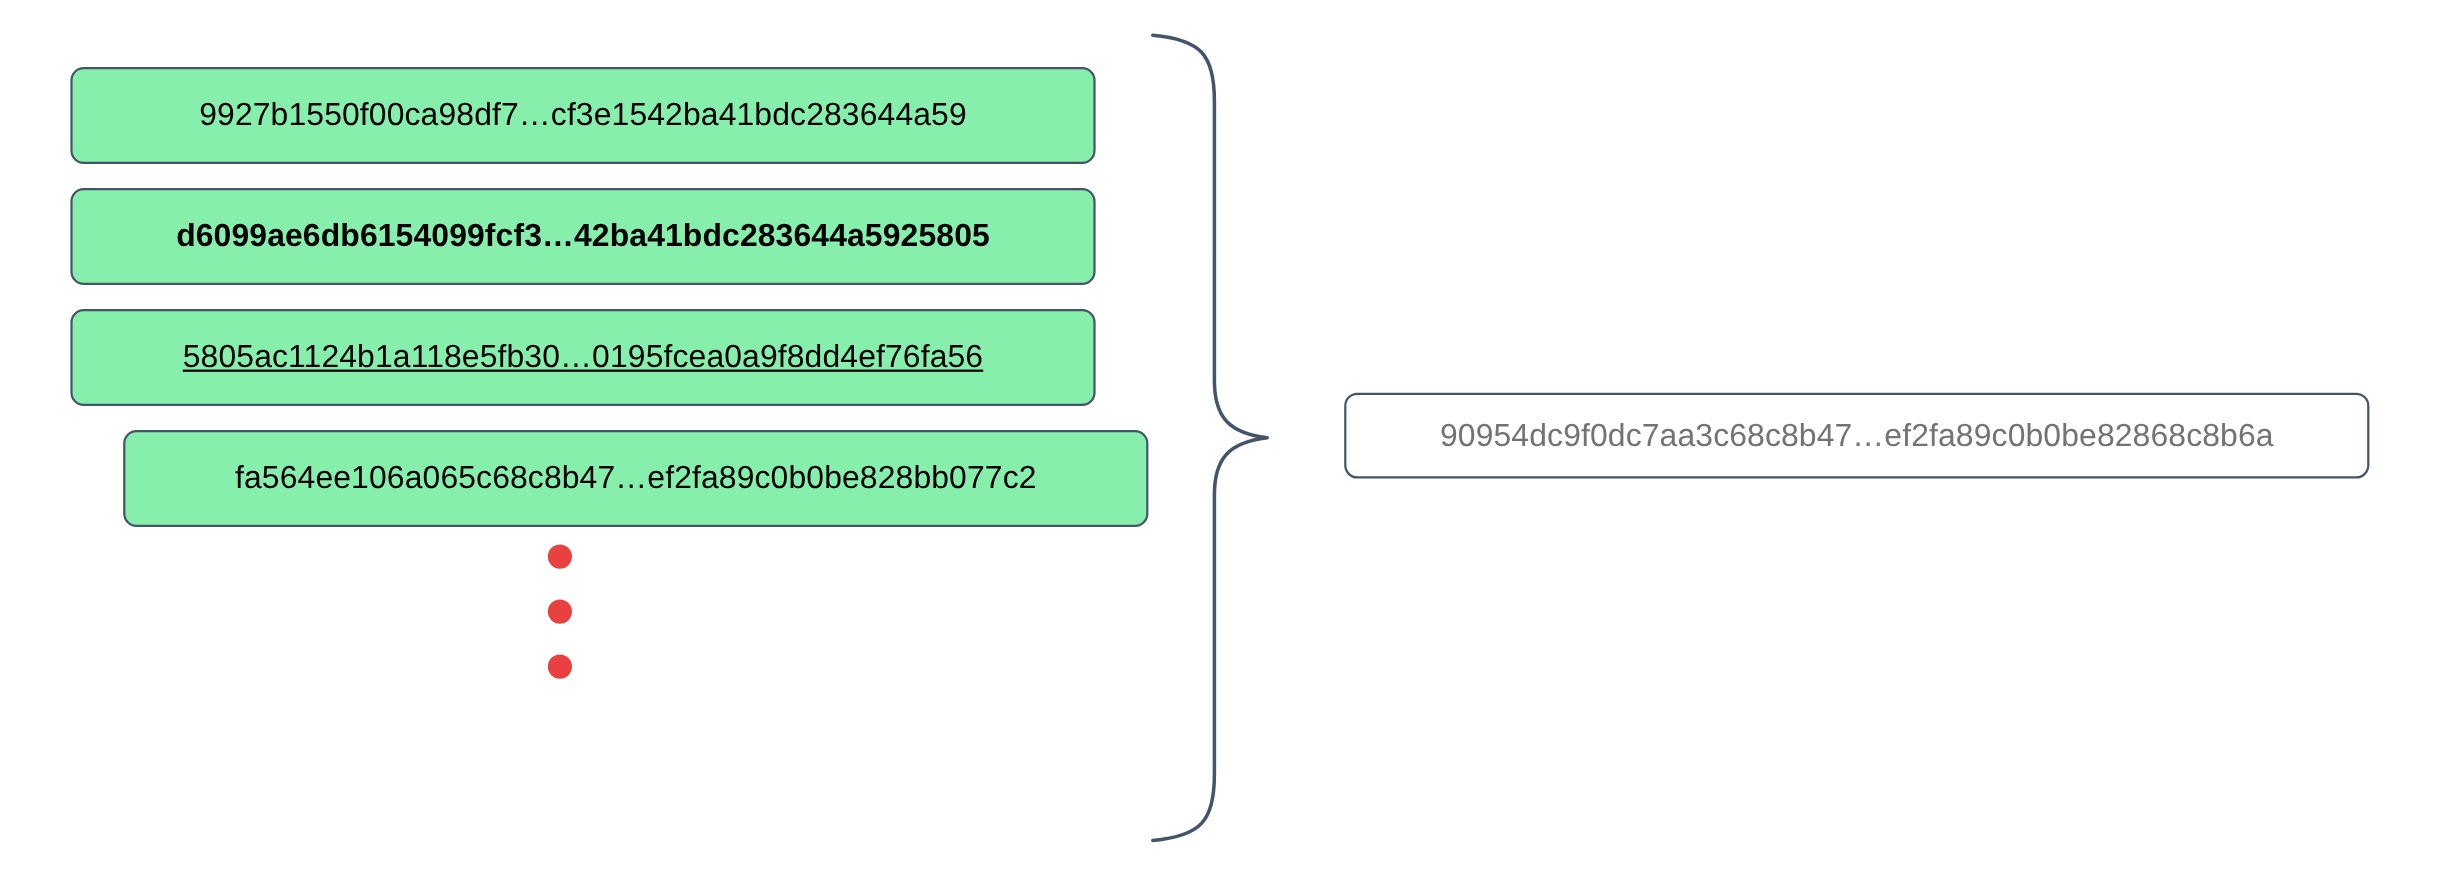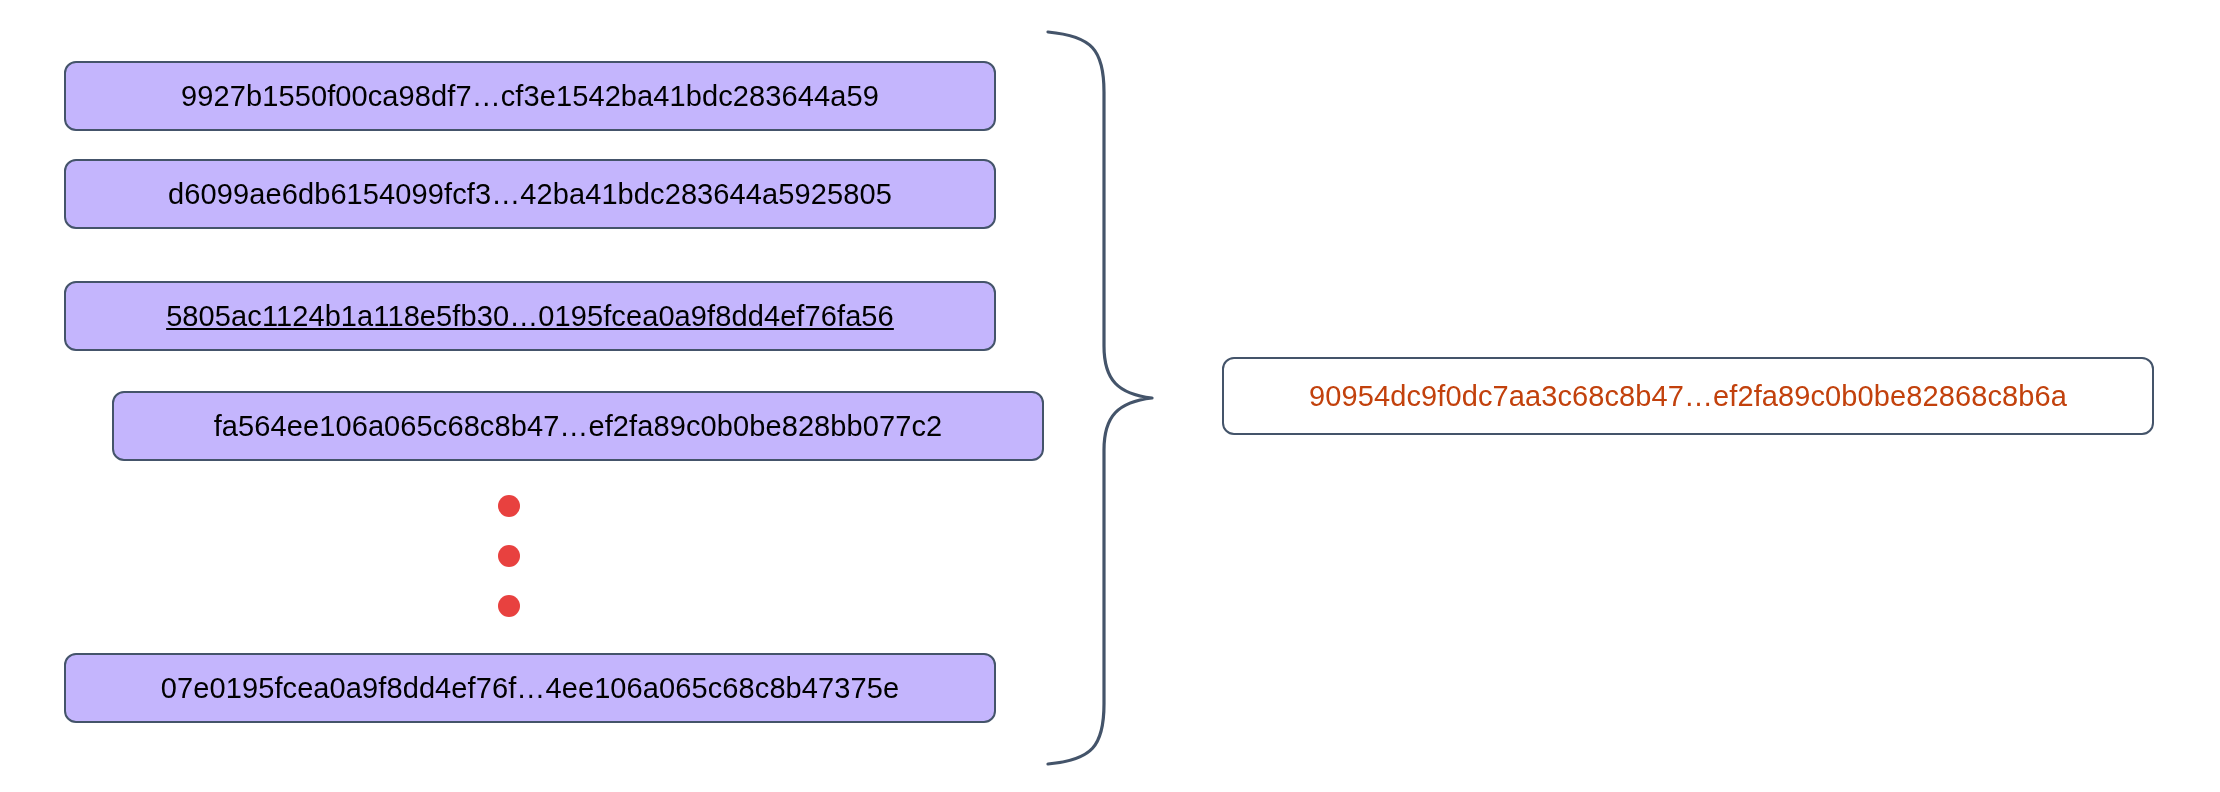--- a/index.html
+++ b/index.html
@@ -25,42 +25,42 @@
     left: 64px;
     top: 61px;
     width: 932px;
     height: 670px;
   }
 
   .hash-box {
     position: absolute;
     left: 0;
     width: 932px;
-    height: 70px;
+    height: 88px;
     box-sizing: border-box;
     border: 2.5px solid #44546A;
     border-radius: 12px;
-    background: #c4b5fd;
+    background: #86efac;
     display: flex;
     align-items: center;
     justify-content: center;
   }
 
   .hash-box .hash-text {
     font-family: "Liberation Sans", sans-serif;
     font-size: 29px;
     line-height: 1;
     color: #000000;
     letter-spacing: 0.1px;
     white-space: nowrap;
   }
 
   
   .hash-box.row-0 { top: 0px; }
-  .hash-box.row-1 { top: 98px; }
+  .hash-box.row-1 { top: 110px; font-weight: bold; }
   .hash-box.row-2 { top: 220px; text-decoration: underline; }
   .hash-box.row-3 { top: 330px; margin-left: 48px; }
   .hash-box.row-4 { top: 592px; }
 
   
   #ellipsis-group {
     position: absolute;
     left: 498px;
     top: 495px;
     width: 30px;
@@ -104,21 +104,21 @@
     border-radius: 12px;
     background: #ffffff;
     display: flex;
     align-items: center;
     justify-content: center;
   }
   #right-box .hash-text {
     font-family: "Liberation Sans", sans-serif;
     font-size: 29px;
     line-height: 1;
-    color: #c2410c;
+    color: #737373;
     letter-spacing: 0.1px;
     white-space: nowrap;
   }
 </style>
 </head>
 <body>
 
 <div id="canvas">
 
   <div id="left-column">
@@ -132,23 +132,20 @@
     </div>
 
     <div class="hash-box row-2">
       <span class="hash-text">5805ac1124b1a118e5fb30…0195fcea0a9f8dd4ef76fa56</span>
     </div>
 
     <div class="hash-box row-3">
       <span class="hash-text">fa564ee106a065c68c8b47…ef2fa89c0b0be828bb077c2</span>
     </div>
 
-    <div class="hash-box row-4">
-      <span class="hash-text">07e0195fcea0a9f8dd4ef76f…4ee106a065c68c8b47375e</span>
-    </div>
 
   </div>
 
   <div id="ellipsis-group">
     <span class="ellipsis-dot d0"></span>
     <span class="ellipsis-dot d1"></span>
     <span class="ellipsis-dot d2"></span>
   </div>
 
   <div id="brace-wrap">

